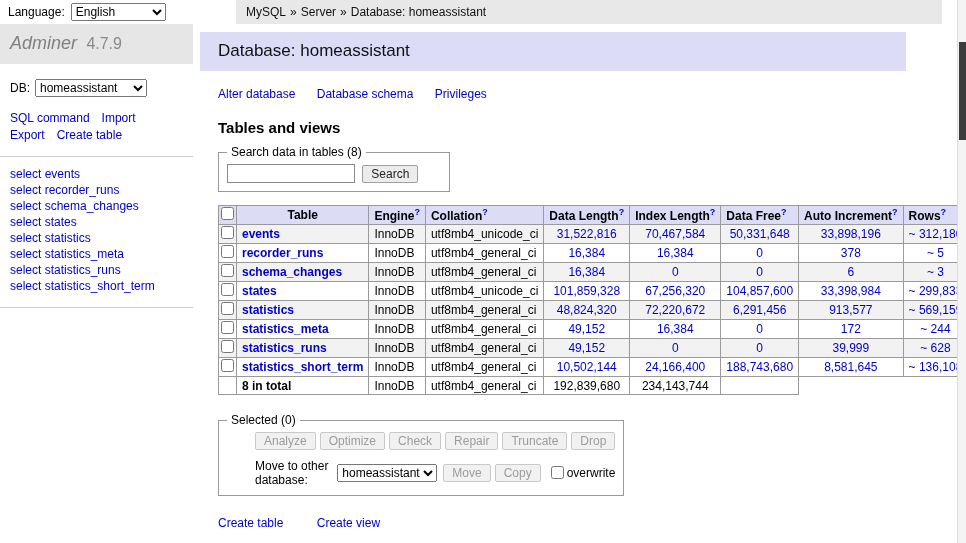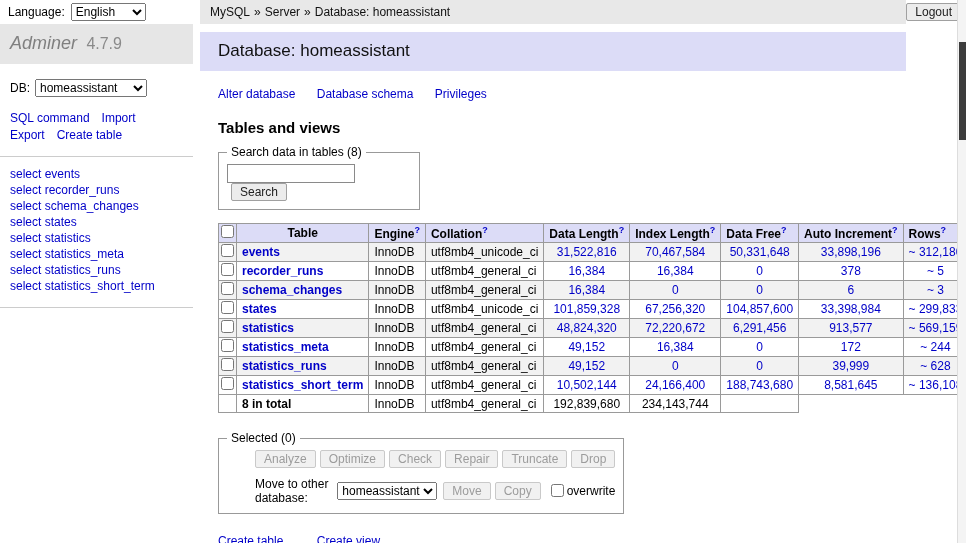--- a/index.html
+++ b/index.html
@@ -15,23 +15,23 @@
   a { color: #0000c8; text-decoration: none; cursor: pointer; }
   select, input, button { font-family: "Liberation Sans", sans-serif; font-size: 12px; }
   button {
     background: #ececec;
     border: 1px solid #a0a0a0;
     border-radius: 2px;
     padding: 1px 8px;
     color: #222;
   }
   
-  .topbar { display: flex; height: 24px; align-items: center; }
+  .topbar { display: flex; height: 24px; align-items: center; gap: 36px; }
   .lang-area { width: 200px; padding-left: 8px; display: flex; align-items: center; gap: 6px; flex: none; }
-  .lang-area select { width: 75px; }
+  .lang-area select { width: 95px; }
   .breadcrumb {
     width: 706px; flex: none; height: 24px;
     background: #e8e8e8;
     display: flex; align-items: center; gap: 4px;
     padding-left: 10px;
     color: #111;
   }
   .breadcrumb a { color: #111; }
   .logout-area { flex: 1; text-align: right; padding-right: 5px; }
   
@@ -52,21 +52,21 @@
     font-size: 17px; font-weight: normal;
     padding: 9px 18px 10px;
     margin-top: 8px;
     color: #111;
   }
   .db-actions { margin: 16px 0 0 18px; }
   .db-actions a { margin-right: 18px; }
   h3.section { font-size: 15px; font-weight: bold; margin: 18px 0 0 18px; }
   fieldset { border: 1px solid #999; margin: 9px 0 0 18px; padding: 5px 8px 8px; }
   legend { padding: 0 4px; font-size: 12px; }
-  .search-fieldset { width: 202px; }
+  .search-fieldset { width: 232px; }
   .search-fieldset input[type=text] { width: 128px; border: 1px solid #8a8a8a; padding: 1px 3px; height: 19px; }
   .search-fieldset button { margin-left: 4px; }
   
   table { border-collapse: collapse; table-layout: fixed; margin: 13px 0 0 18px; }
   th, td {
     border: 1px solid #9a9a9a;
     padding: 1px 5px;
     height: 18px;
     white-space: nowrap; overflow: hidden;
     text-align: left;

